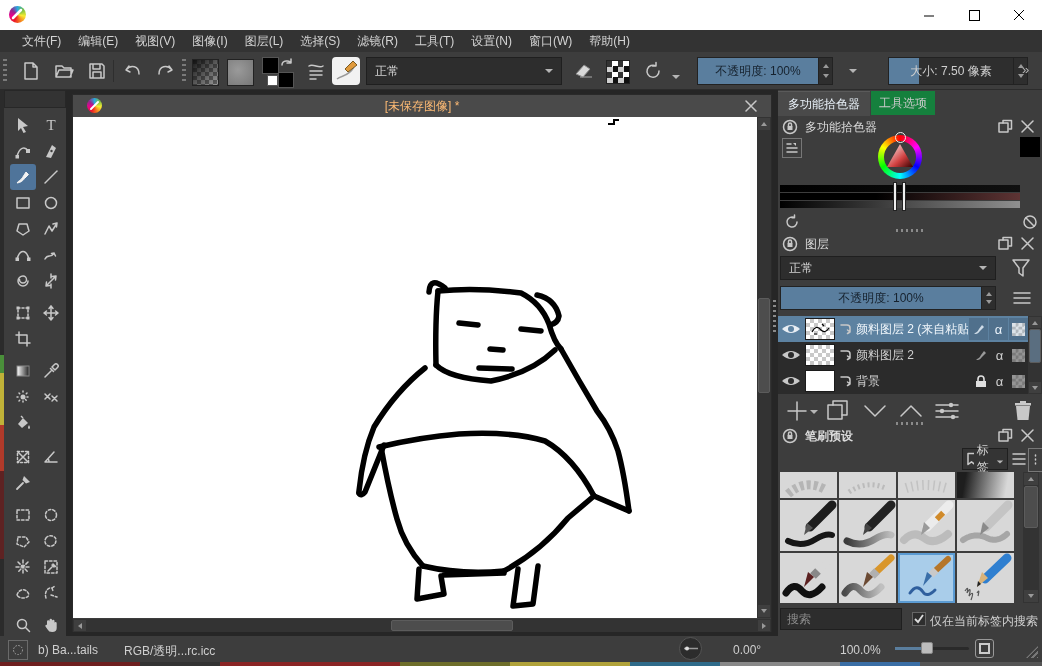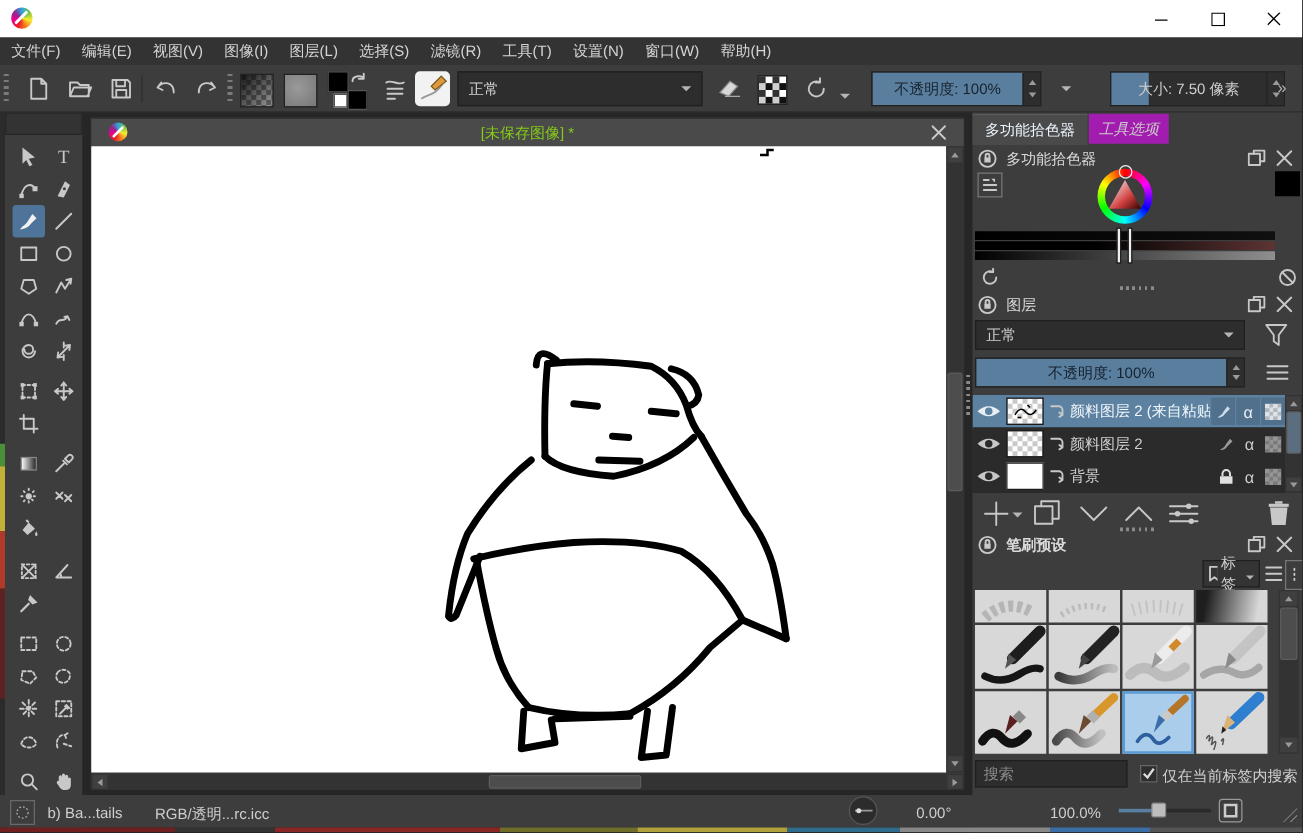--- a/index.html
+++ b/index.html
@@ -15,21 +15,21 @@
   .spin.dn{border-top:4px solid #9a9a9a;}
 
   
   #titlebar{left:0;top:0;width:1042px;height:30px;background:#ffffff;color:#111;}
   .krita-logo{width:17px;height:17px;border-radius:50%;
       background:conic-gradient(#29a8e0,#7bc143,#f9ec31,#f58220,#ed1c24,#ec008c,#92278f,#29a8e0);}
   #titlebar .t{position:absolute;left:32px;top:8px;font-size:12px;color:#000;}
   .winbtn{width:45px;height:30px;display:flex;align-items:center;justify-content:center;}
 
   
-  #menubar{left:0;top:30px;width:1042px;height:22px;background:#333333;display:flex;align-items:center;padding-left:9px;box-sizing:border-box;}
+  #menubar{left:0;top:30px;width:1042px;height:22px;background:#333333;display:flex;align-items:center;padding-left:22px;box-sizing:border-box;}
   #menubar span{color:#d4d4d4;margin-right:17px;white-space:nowrap;}
 
   
   #toolbar{left:0;top:52px;width:1042px;height:38px;background:#3d3d3d;border-bottom:1px solid #2c2c2c;box-sizing:border-box;}
   .grip{width:4px;height:24px;background:repeating-linear-gradient(180deg,#7a7a7a 0 2px,transparent 2px 5px);}
   .tbtn{width:26px;height:26px;display:flex;align-items:center;justify-content:center;}
   .slider{height:28px;background:#2e2e2e;border:1px solid #222;box-sizing:border-box;overflow:hidden;}
   .slider .fill{position:absolute;left:0;top:0;bottom:0;background:#5a7e9e;}
   .slider .lbl{position:absolute;left:0;right:14px;top:0;bottom:0;display:flex;align-items:center;justify-content:center;}
   .spincol{position:absolute;right:0;top:0;bottom:0;width:13px;background:#2e2e2e;border-left:1px solid #222;
@@ -43,31 +43,31 @@
   #toolbox{left:4px;top:90px;width:62px;height:576px;background:#3d3d3d;}
   #toolbox .tabtop{position:absolute;left:0;top:0;width:60px;height:16px;background:#333;border:1px solid #272727;}
   .tool{position:absolute;width:26px;height:26px;display:flex;align-items:center;justify-content:center;border-radius:3px;}
   .tool.sel{background:#4f749a;}
   .tool.sel svg *{stroke:#f2f2f2;}
 
   
   #mdi{left:66px;top:90px;width:712px;height:546px;background:#262626;}
   #cwin{left:72px;top:94px;width:700px;height:538px;background:#3d3d3d;border:1px solid #2a2a2a;box-sizing:border-box;}
   #cwtitle{position:absolute;left:0;top:0;width:698px;height:22px;background:#4a4a4a;display:flex;align-items:center;}
-  #cwtitle .t{position:absolute;left:0;right:0;text-align:center;color:#84cc16;}
+  #cwtitle .t{position:absolute;left:0;right:0;text-align:center;color:#fdba74;}
   #canvas{position:absolute;left:0;top:22px;width:684px;height:501px;background:#ffffff;overflow:hidden;}
   .sb{background:#333;}
   .sbtn{position:absolute;display:flex;align-items:center;justify-content:center;background:#3f3f3f;}
   .sthumb{position:absolute;background:#4d4d4d;border:1px solid #5c5c5c;box-sizing:border-box;border-radius:2px;}
 
   
   #rdock{left:778px;top:90px;width:264px;height:576px;background:#3d3d3d;}
   .dtab{position:absolute;height:24px;display:flex;align-items:center;justify-content:center;color:#c9c9c9;}
   .dtab.on{background:#4a4a4a;color:#eaf2fa;border-top:1px solid #5a5a5a;}
-  .dtab.off{background:#a21caf;font-style:italic;}
+  .dtab.off{background:#15803d;}
   .dhead{position:absolute;height:16px;display:flex;align-items:center;color:#dadada;}
   .dots-h{height:3px;width:28px;background:repeating-linear-gradient(90deg,#8a8a8a 0 2px,transparent 2px 5px);}
   .dots-v{width:3px;height:32px;background:repeating-linear-gradient(180deg,#8a8a8a 0 2px,transparent 2px 5px);}
   .bar{position:absolute;left:2px;width:240px;height:7px;}
   .lrow{position:absolute;left:0;width:250px;height:26px;display:flex;align-items:center;background:#2b2b2b;border-bottom:1px solid #222;}
   .lrow.sel{background:#5d82a1;color:#f0f6fb;}
   .lrow .nm{margin-left:4px;white-space:nowrap;overflow:hidden;flex:1;}
   .lthumb{width:30px;height:22px;border:1px solid #1c1c1c;box-sizing:border-box;background:#fff;flex:none;}
   .checker{background:conic-gradient(#c9c9c9 25%,#ffffff 0 50%,#c9c9c9 0 75%,#ffffff 0);background-size:8px 8px;}
   .ricon{width:19px;height:22px;display:flex;align-items:center;justify-content:center;flex:none;}

